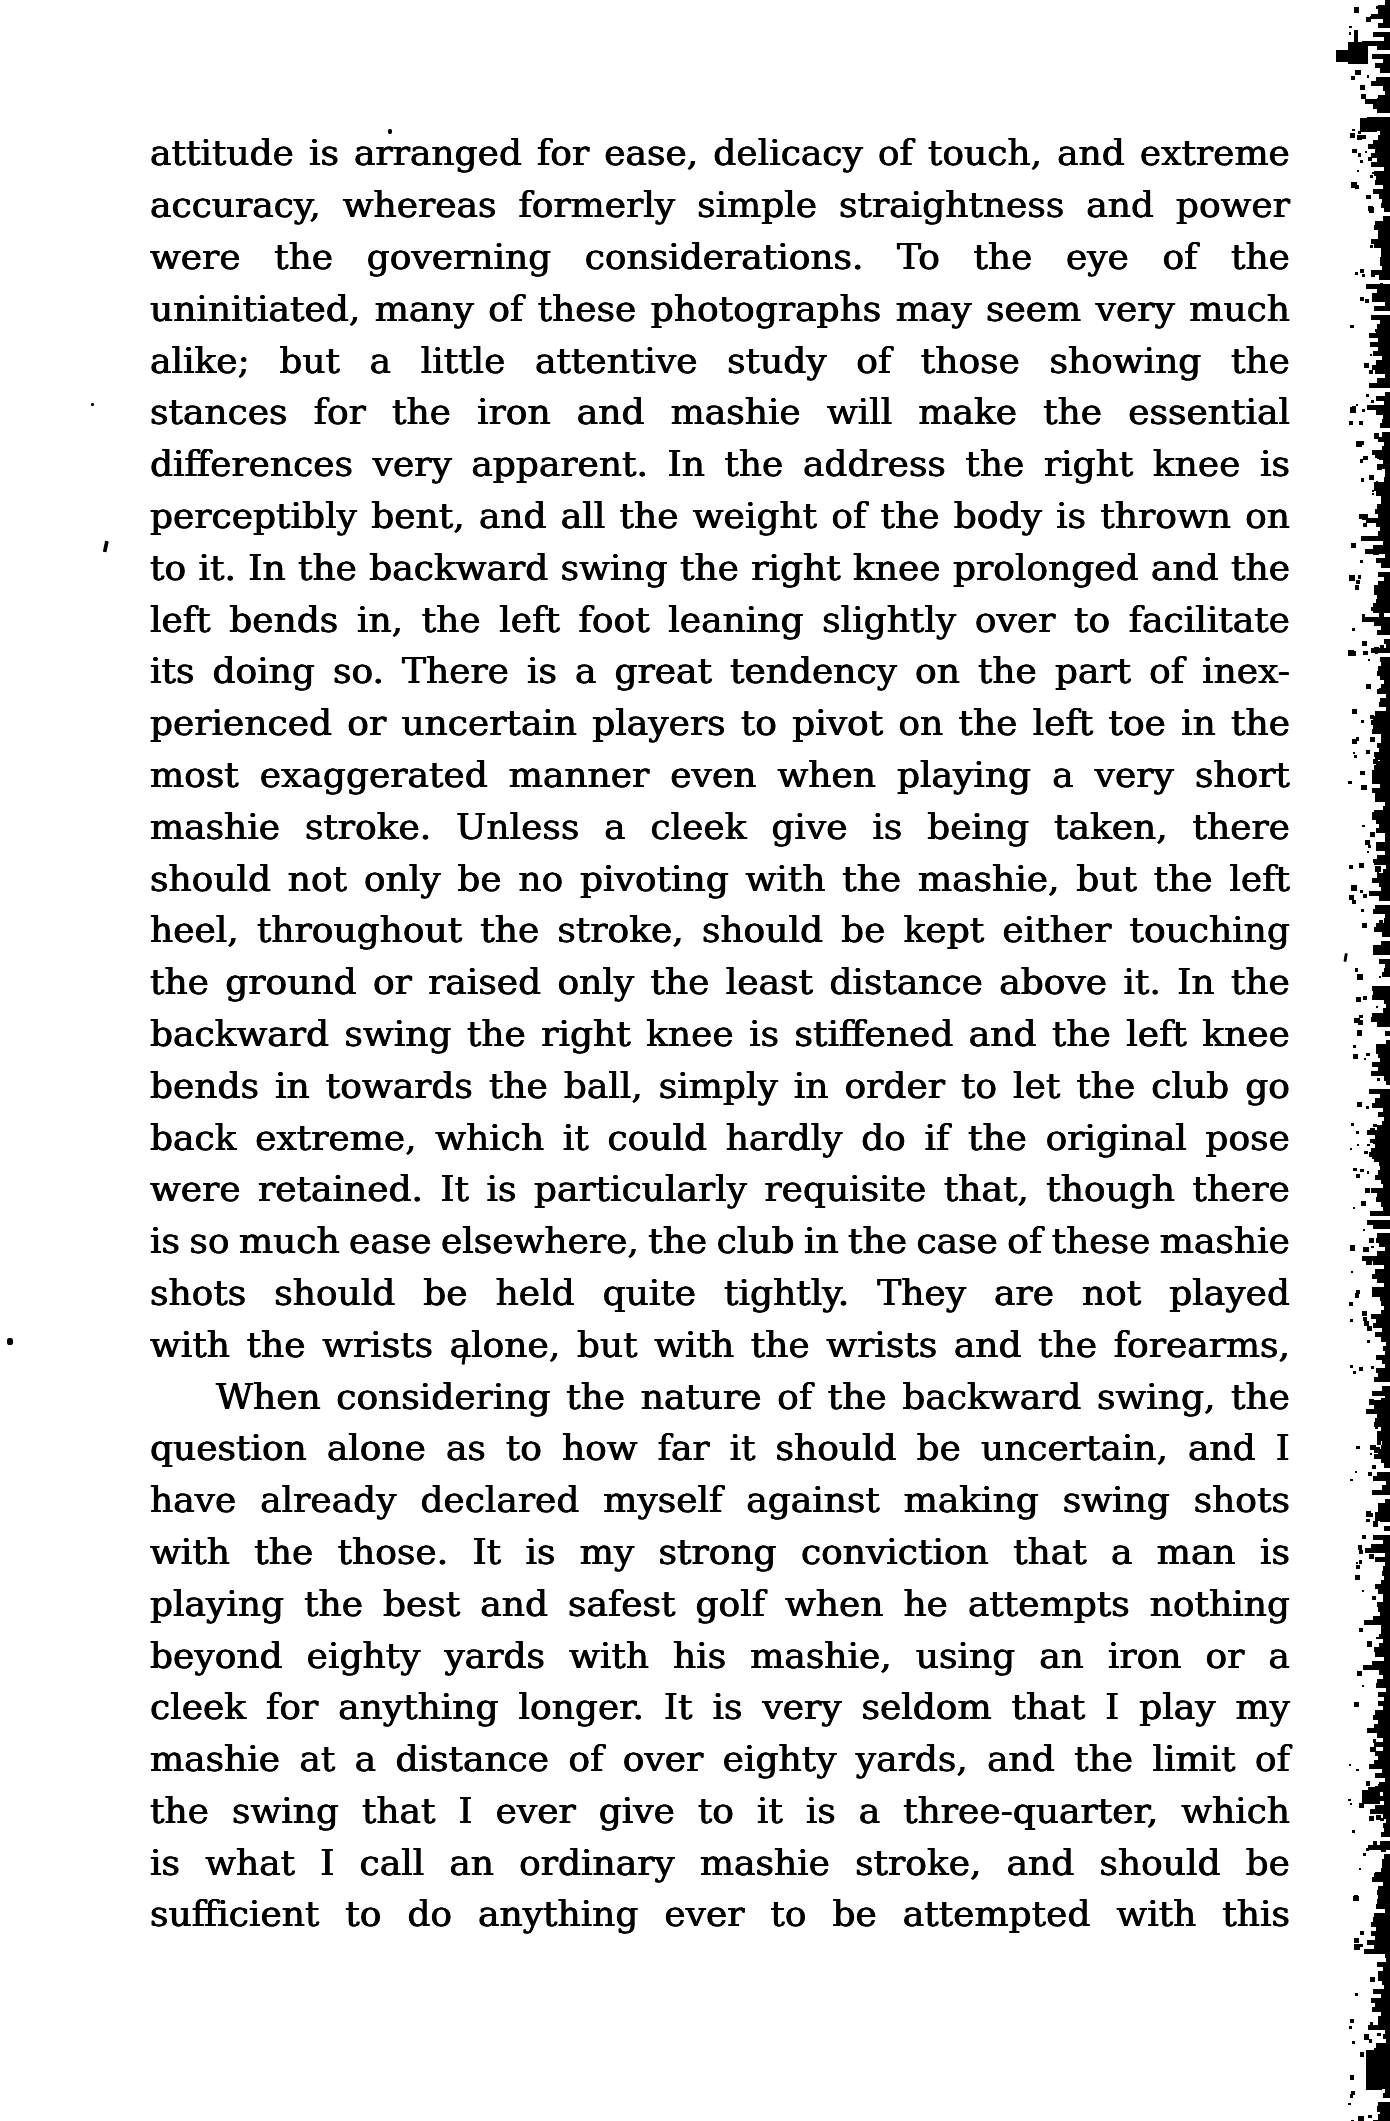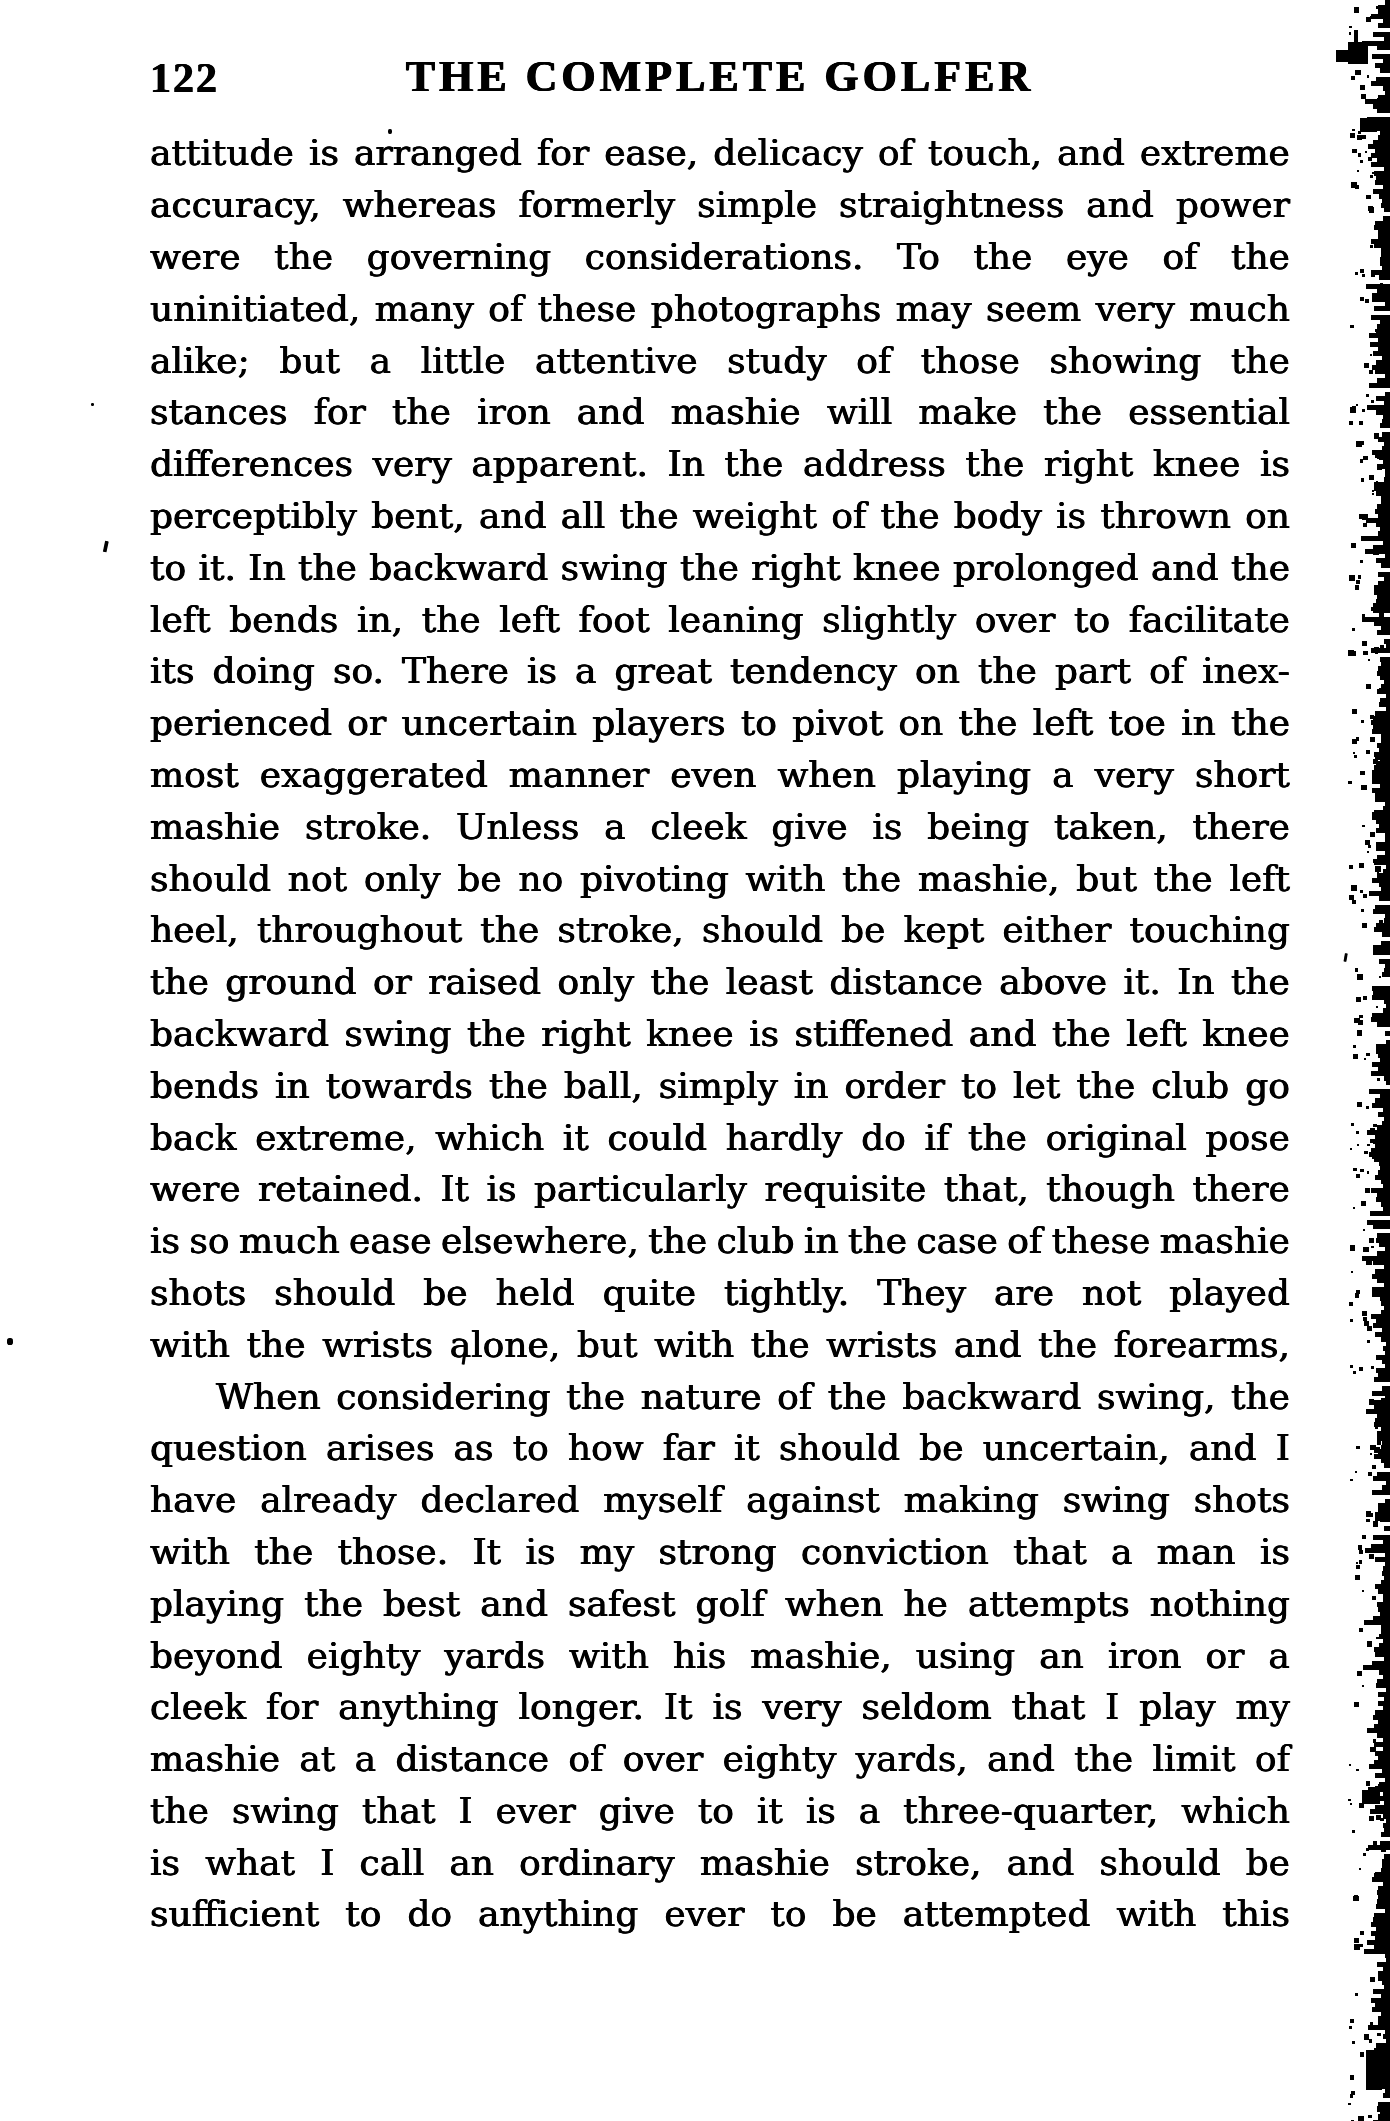--- a/index.html
+++ b/index.html
@@ -41,24 +41,20 @@
 
   
   #scan-noise{position:absolute;inset:0;pointer-events:none;}
   #scan-noise i{position:absolute;background:#000;display:block;}
 </style>
 </head>
 <body>
 
 <div class="page">
 
-  <header class="running-head">
-    <span class="page-number">122</span>
-    <h1 class="running-title">THE COMPLETE GOLFER</h1>
-  </header>
 
   <main class="text-block" id="text-block">
       <div class="line">
         <span>attitude</span>
         <span>is</span>
         <span>arranged</span>
         <span>for</span>
         <span>ease,</span>
         <span>delicacy</span>
         <span>of</span>
@@ -363,21 +359,21 @@
         <span>the</span>
         <span>nature</span>
         <span>of</span>
         <span>the</span>
         <span>backward</span>
         <span>swing,</span>
         <span>the</span>
       </div>
       <div class="line">
         <span>question</span>
-        <span>arises</span>
+        <span>alone</span>
         <span>as</span>
         <span>to</span>
         <span>how</span>
         <span>far</span>
         <span>it</span>
         <span>should</span>
         <span>be</span>
         <span>uncertain,</span>
         <span>and</span>
         <span>I</span>

